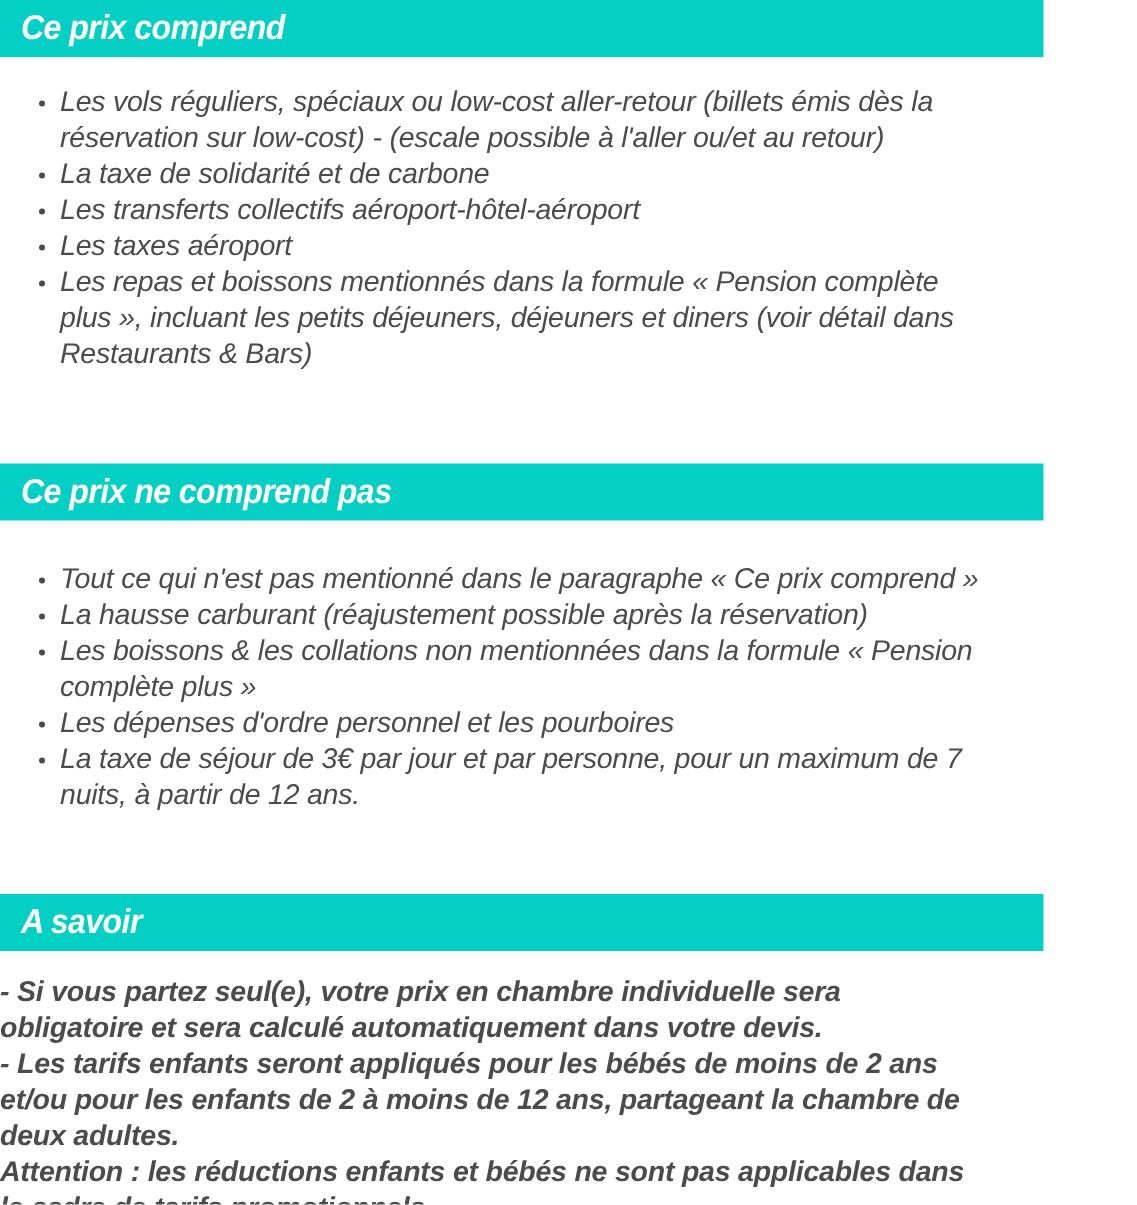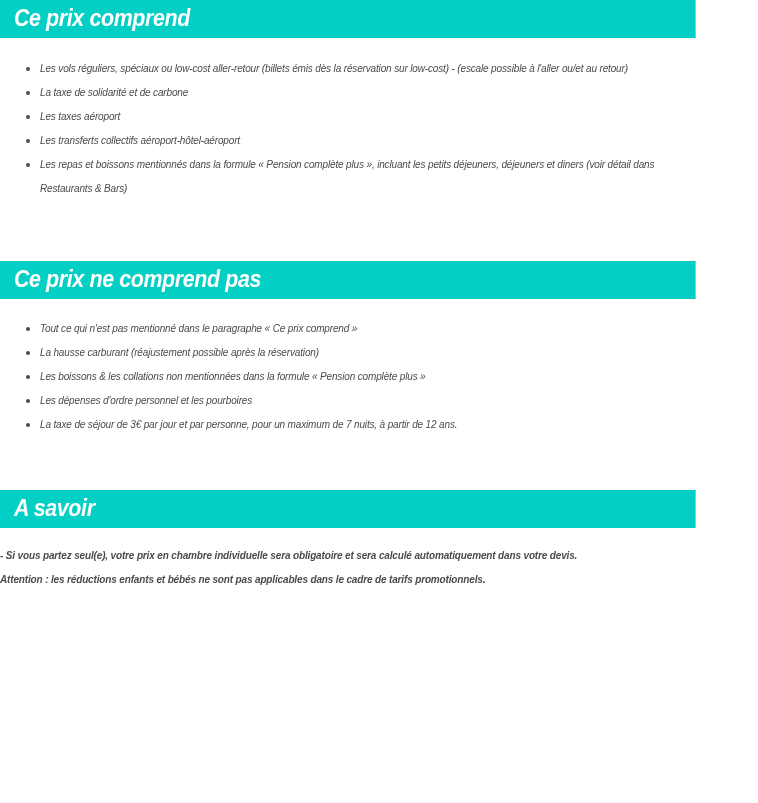--- a/index.html
+++ b/index.html
@@ -48,21 +48,21 @@
     display: block;
     transform: scaleX(1.0);
   }
 
   
   .section-body {
     box-sizing: border-box;
     color: #4b4b4b;
     font-family: "Liberation Sans", sans-serif;
     font-style: italic;
-    font-size: 10px;
+    font-size: 19px;
     line-height: 24px;
     letter-spacing: -0.15px;
   }
 
   
   ul.bullets {
     list-style: none;
     margin: 0;
     padding: 0;
   }
@@ -85,41 +85,41 @@
 
   
   .plain-lines p {
     margin: 0;
     padding: 0 10px 0 0;
     font-weight: bold;
   }
 
   
   .sec1 .section-body { padding-top: 19px; padding-bottom: 0; }
-  .sec2 .section-body { padding-top: 18px; padding-bottom: 0; }
+  .sec2 .section-body { padding-top: 28px; padding-bottom: 0; }
   .sec3 .section-body { padding-top: 16px; }
 
   .gap-a { height: 60px; }
   .gap-b { height: 53px; }
 </style>
 </head>
 <body>
 
 <div class="page">
 
   <div class="section sec1">
     <div class="section-head">
       <span class="section-head-inner">Ce prix comprend</span>
     </div>
     <div class="section-body">
       <ul class="bullets">
         <li>Les vols réguliers, spéciaux ou low-cost aller-retour (billets émis dès la réservation sur low-cost) - (escale possible à l'aller ou/et au retour)</li>
         <li>La taxe de solidarité et de carbone</li>
+        <li>Les transferts collectifs aéroport-hôtel-aéroport</li>
         <li>Les taxes aéroport</li>
-        <li>Les transferts collectifs aéroport-hôtel-aéroport</li>
         <li>Les repas et boissons mentionnés dans la formule « Pension complète plus », incluant les petits déjeuners, déjeuners et diners (voir détail dans Restaurants &amp; Bars)</li>
       </ul>
     </div>
   </div>
 
   <div class="gap-a"></div>
 
   <div class="section sec2">
     <div class="section-head">
       <span class="section-head-inner">Ce prix ne comprend pas</span>
@@ -136,17 +136,18 @@
   </div>
 
   <div class="gap-b"></div>
 
   <div class="section sec3">
     <div class="section-head">
       <span class="section-head-inner">A savoir</span>
     </div>
     <div class="section-body plain-lines">
       <p>- Si vous partez seul(e), votre prix en chambre individuelle sera obligatoire et sera calculé automatiquement dans votre devis.</p>
+      <p>- Les tarifs enfants seront appliqués pour les bébés de moins de 2 ans et/ou pour les enfants de 2 à moins de 12 ans, partageant la chambre de deux adultes.</p>
       <p>Attention : les réductions enfants et bébés ne sont pas applicables dans le cadre de tarifs promotionnels.</p>
     </div>
   </div>
 
 </div>
 
 </body></html>

